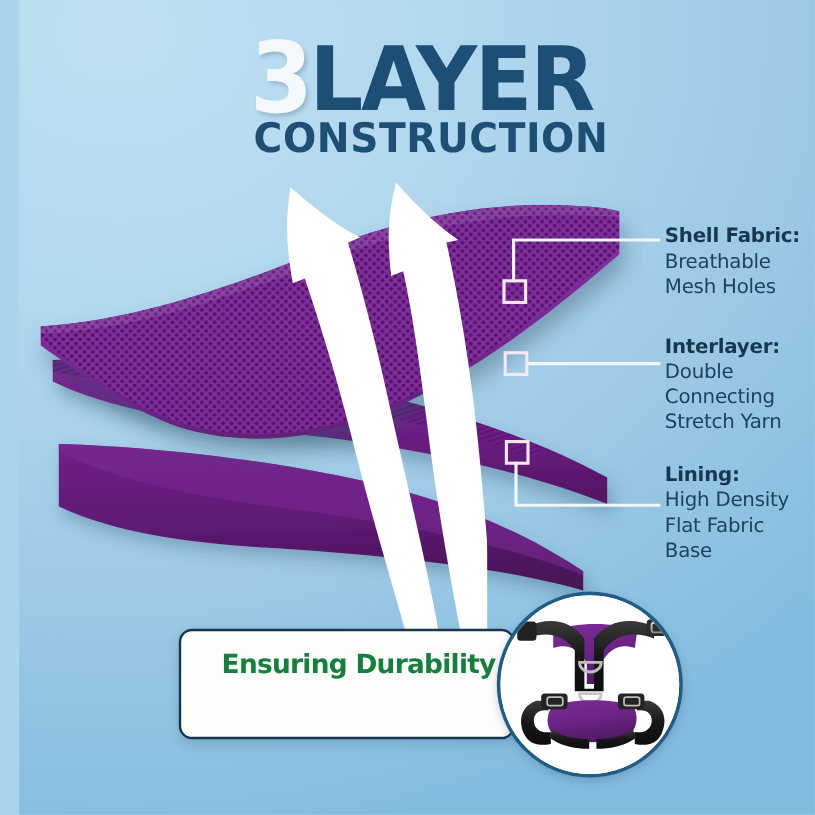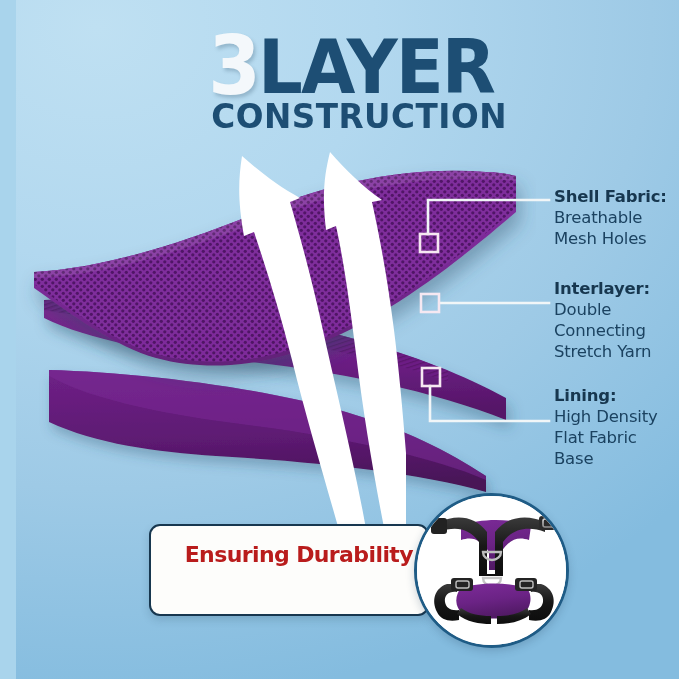--- a/index.html
+++ b/index.html
@@ -108,21 +108,21 @@
   }
   #banner-text {
     position:absolute;
     right:14px; top:14px;
     width:250px;
     text-align:right;
     font-family:"DejaVu Sans", sans-serif;
     font-weight:bold;
     font-size:22px;
     line-height:1.38;
-    color:#b91c1c;
+    color:#15803d;
     letter-spacing:-0.6px;
   }
   #banner-text .l1 { display:block; }
   #banner-text .l2 { display:block; }
   
   #product-circle {
     position:absolute;
     left:398px; top:493px;
     width:155px; height:155px;
     border-radius:50%;

